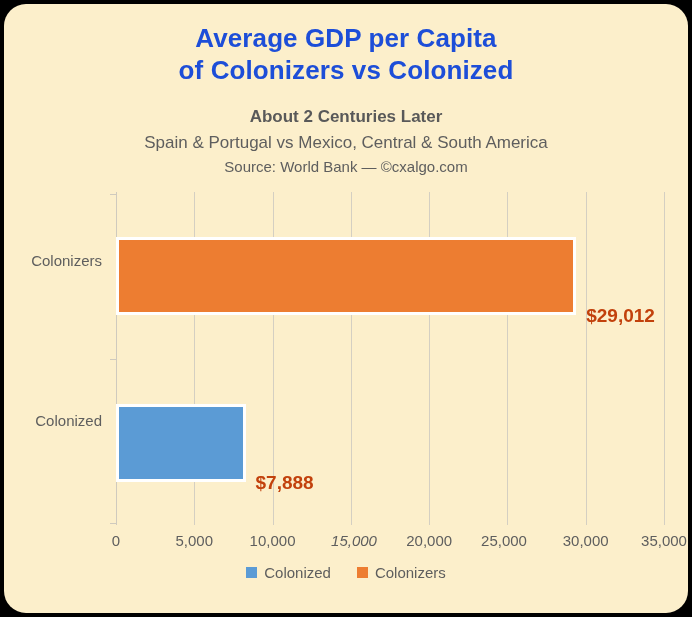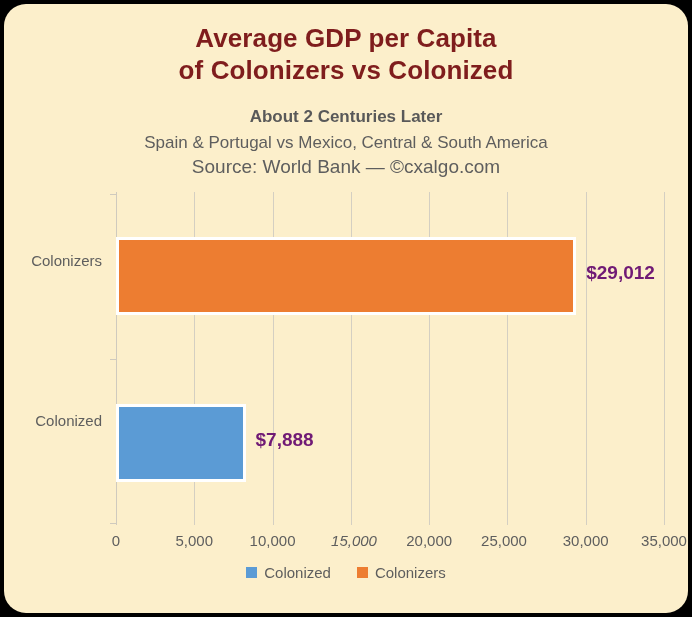--- a/index.html
+++ b/index.html
@@ -30,40 +30,40 @@
   #title-block {
     position: absolute;
     left: 0;
     top: 18px;
     width: 684px;
     text-align: center;
   }
   .title-main {
     font-size: 26px;
     font-weight: bold;
-    color: #7f1d1d;
+    color: #1d4ed8;
     line-height: 32px;
     letter-spacing: 0.1px;
     text-align: center;
   }
   .title-sub1 {
     font-size: 17px;
     font-weight: bold;
     color: #595959;
     line-height: 26px;
     margin-top: 18px;
   }
   .title-sub2 {
     font-size: 17px;
     font-weight: normal;
     color: #5e5e5e;
     line-height: 25px;
   }
   .title-sub3 {
-    font-size: 19px;
+    font-size: 15px;
     font-weight: normal;
     color: #5e5e5e;
     line-height: 23px;
   }
 
   
   #plot-wrap {
     position: absolute;
     left: 0;
     top: 188px;
@@ -133,22 +133,23 @@
   }
   #bar-colonized {
     top: 212px;
     left: 0;
     height: 72px;
   }
   .bar-value {
     position: absolute;
     font-size: 19px;
     font-weight: bold;
-    color: #701a75;
-    white-space: nowrap;
+    color: #c2410c;
+    white-space: nowrap;
+    margin-top: 43px;
   }
 
   
   #x-tick-labels {
     position: absolute;
     left: 112px;
     top: 340px;
     width: 548px;
     height: 26px;
   }

